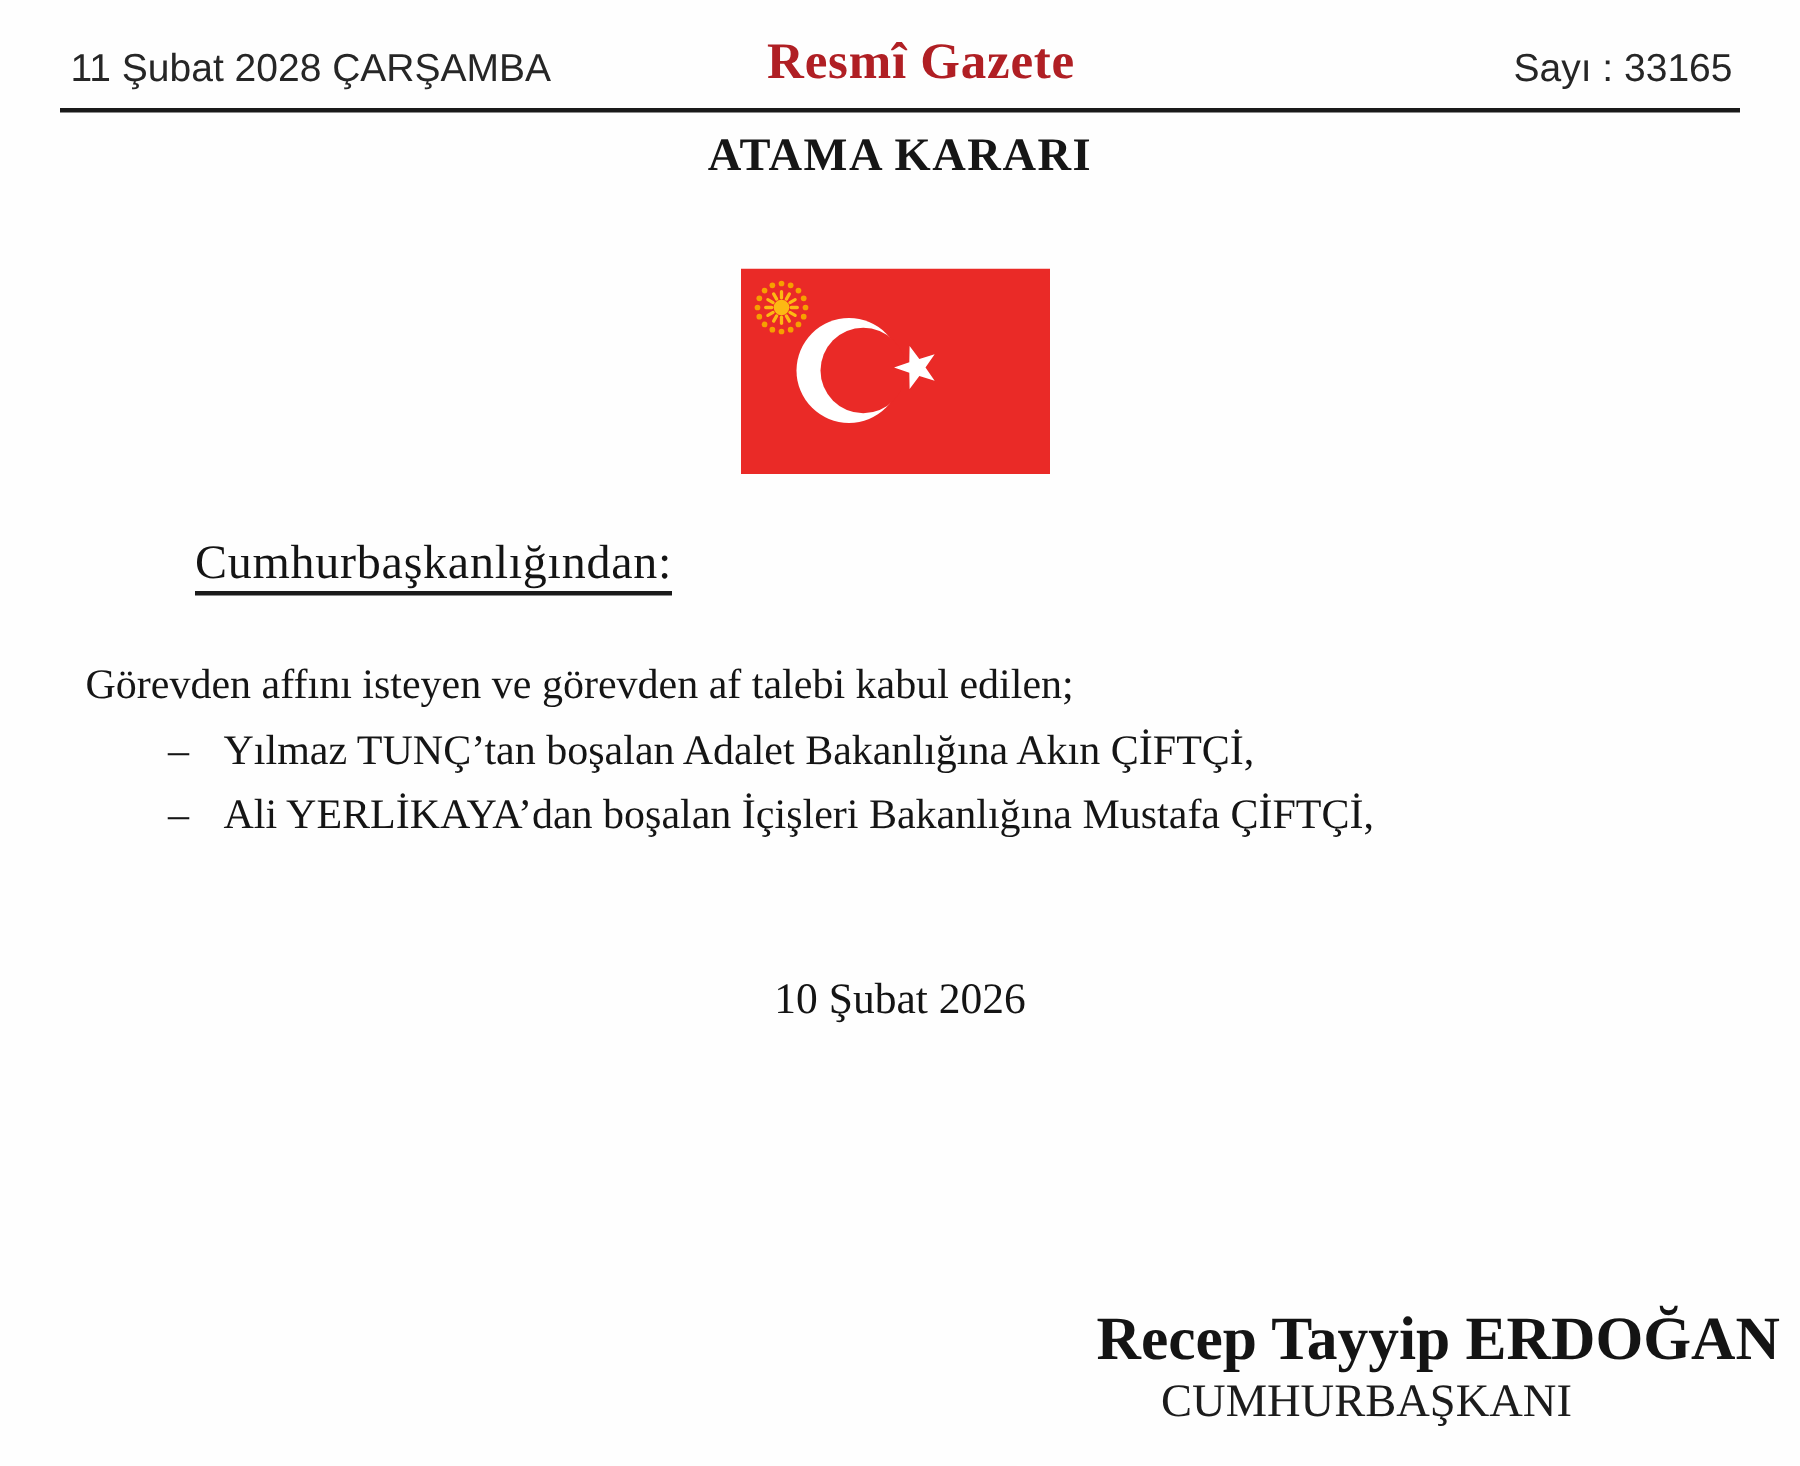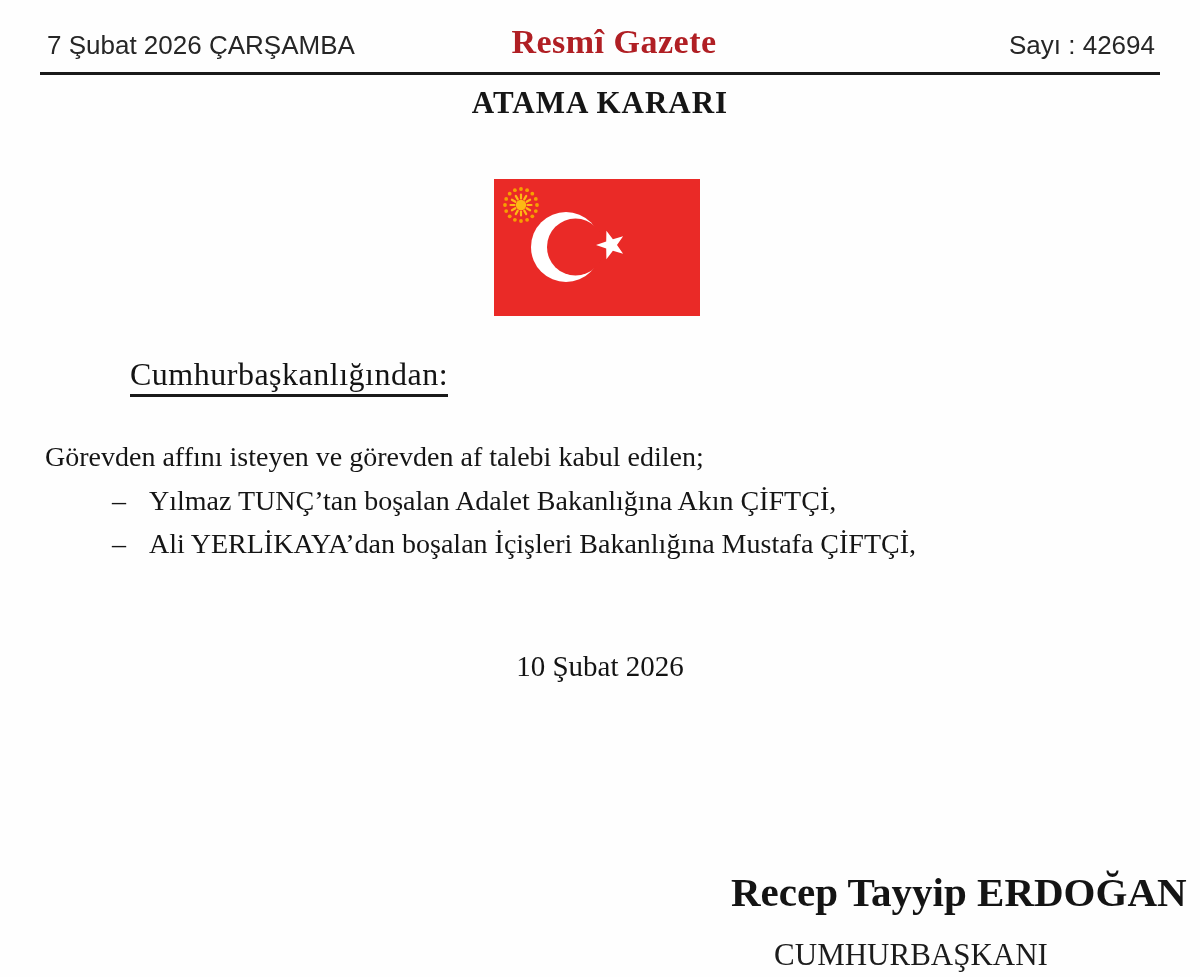--- a/index.html
+++ b/index.html
@@ -82,21 +82,21 @@
     color: #141414;
     white-space: nowrap;
   }
 
   
   .body-line {
     font-size: 28px;
     color: #151515;
     white-space: nowrap;
   }
-  .intro   { left: 45px;  top: 441px; }
+  .intro   { left: 57px;  top: 441px; }
   .item-1  { left: 112px; top: 485px; }
   .item-2  { left: 112px; top: 528px; }
   .closing { left: 57px;  top: 565px; }
   .item-row { display: flex; }
   .item-dash { width: 37px; flex: none; }
 
   
   .doc-date {
     left: 0; right: 0; top: 650px;
     text-align: center;
@@ -111,34 +111,33 @@
     width: 360px;
     text-align: center;
   }
   .sig-name {
     font-size: 41px;
     font-weight: bold;
     color: #141414;
     white-space: nowrap;
   }
   .sig-title {
-    margin-top: 21px;
     font-size: 31px;
     color: #1c1c1c;
     white-space: nowrap;
   }
 </style>
 </head>
 <body>
 
 <div class="page">
 
-  <div class="abs hdr-date">7 Şubat 2026 ÇARŞAMBA</div>
+  <div class="abs hdr-date">11 Şubat 2028 ÇARŞAMBA</div>
   <div class="abs hdr-brand" style="color: rgb(176, 31, 36);">Resmî Gazete</div>
-  <div class="abs hdr-issue">Sayı : 42694</div>
+  <div class="abs hdr-issue">Sayı : 33165</div>
   <div class="abs hdr-rule"></div>
 
   <div class="abs doc-title">ATAMA KARARI</div>
 
   <svg class="abs flag" viewBox="0 0 206 137" xmlns="http://www.w3.org/2000/svg">
     <rect x="0" y="0" width="206" height="137" fill="#EA2A27"></rect>
 
     <g>
       <circle cx="72" cy="68" r="35" fill="#ffffff"></circle>
       <circle cx="81.5" cy="68" r="28.5" fill="#EA2A27"></circle>

